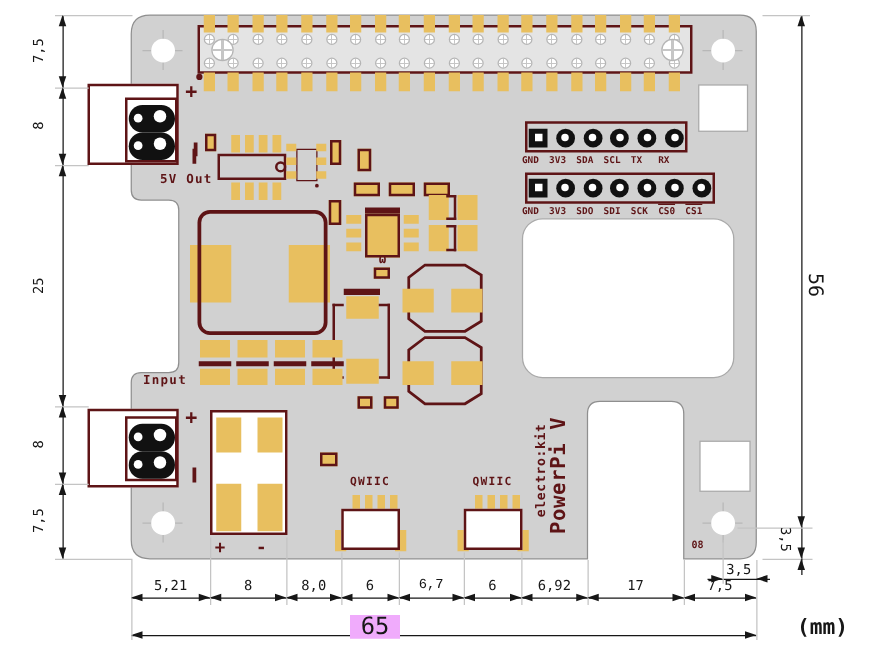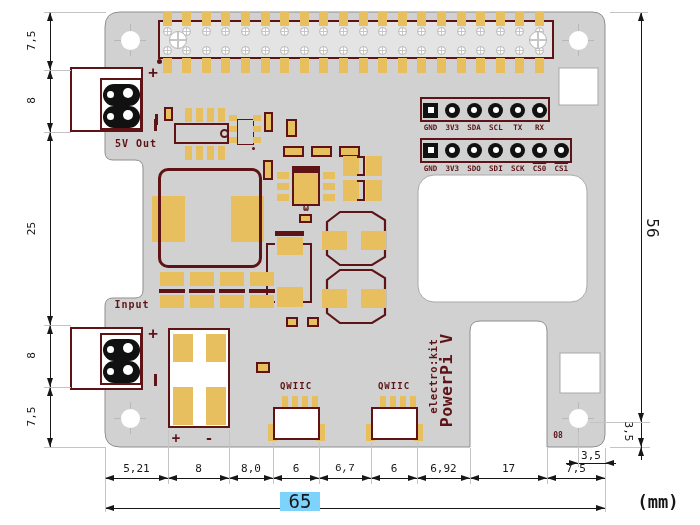--- a/index.html
+++ b/index.html
@@ -27,21 +27,21 @@
       border:1px solid #b5b5b5;border-radius:50%;box-sizing:border-box;}
   .blkpin{position:absolute;background:#111;border-radius:50%;}
   .blkpin .in{position:absolute;left:4.5px;top:4.5px;width:6px;height:6px;background:#fff;border-radius:50%;}
   .sqpin{position:absolute;background:#111;}
   .sqpin .in{position:absolute;left:4.5px;top:4.5px;width:6px;height:6px;background:#fff;}
   .ar{position:absolute;width:0;height:0;border:solid transparent;}
   .ar-up{border-width:0 3.5px 9px 3.5px;border-bottom-color:var(--dim);}
   .ar-dn{border-width:9px 3.5px 0 3.5px;border-top-color:var(--dim);}
   .ar-lf{border-width:3.5px 9px 3.5px 0;border-right-color:var(--dim);}
   .ar-rt{border-width:3.5px 0 3.5px 9px;border-left-color:var(--dim);}
-  .hlab{position:absolute;color:var(--silk);font-weight:bold;font-size:7.5px;width:26px;text-align:center;line-height:1;}
+  .hlab{position:absolute;color:var(--silk);font-weight:bold;font-size:7.5px;width:26px;text-align:left;line-height:1;}
   .ovl{text-decoration:overline;}
 </style>
 </head>
 <body>
 
 <div class="canvas">
 
   <svg class="layer" width="700" height="525">
     <path d="M120,12 H592 Q605,12 605,25 V434 Q605,447 592,447 H547 V331 Q547,321 537,321 H480 Q470,321 470,331 V447 H120 Q105,447 105,432 V306 Q105,298 113,298 H135 Q143,298 143,290 V168 Q143,160 135,160 H113 Q105,160 105,152 V27 Q105,12 120,12 Z" fill="#d1d1d1" stroke="#8f8f8f" stroke-width="1"></path>
     <rect x="418" y="175" width="169" height="127" rx="16" fill="#ffffff" stroke="#a9a9a9" stroke-width="1"></rect>
@@ -288,21 +288,21 @@
   <div class="abs" style="left:100px;top:78px;width:42px;height:52px;border:2px solid var(--silk);box-sizing:border-box;"></div>
   <div class="abs" style="left:103px;top:84px;width:37px;height:22px;background:#111;border-radius:11px;"></div>
   <div class="hole" style="left:123px;top:88px;width:10px;height:10px;"></div>
   <div class="hole" style="left:107px;top:91px;width:7px;height:7px;"></div>
   <div class="abs" style="left:103px;top:106px;width:37px;height:22px;background:#111;border-radius:11px;"></div>
   <div class="hole" style="left:123px;top:110px;width:10px;height:10px;"></div>
   <div class="hole" style="left:107px;top:113px;width:7px;height:7px;"></div>
   <div class="abs" style="left:157px;top:59px;width:5px;height:5px;background:var(--silk);border-radius:50%;"></div>
   <div class="silktxt" style="left:145px;top:65px;width:16px;font-size:16px;">+</div>
   <div class="abs" style="left:154px;top:119px;width:3px;height:12px;background:var(--silk);"></div>
-  <div class="silktxt" style="left:106px;top:139px;width:60px;font-size:10px;letter-spacing:1px;">5V Out</div>
+  <div class="silktxt" style="left:119px;top:139px;width:60px;font-size:10px;letter-spacing:1px;">5V Out</div>
 
   <div class="silktxt" style="left:104px;top:300px;width:56px;font-size:10px;letter-spacing:1px;">Input</div>
   <div class="abs" style="left:70px;top:327px;width:73px;height:63px;background:#fff;border:2.5px solid var(--silk);box-sizing:border-box;"></div>
   <div class="abs" style="left:100px;top:333px;width:42px;height:52px;border:2px solid var(--silk);box-sizing:border-box;"></div>
   <div class="abs" style="left:103px;top:339px;width:37px;height:22px;background:#111;border-radius:11px;"></div>
   <div class="hole" style="left:123px;top:343px;width:10px;height:10px;"></div>
   <div class="hole" style="left:107px;top:346px;width:7px;height:7px;"></div>
   <div class="abs" style="left:103px;top:361px;width:37px;height:22px;background:#111;border-radius:11px;"></div>
   <div class="hole" style="left:123px;top:365px;width:10px;height:10px;"></div>
   <div class="hole" style="left:107px;top:368px;width:7px;height:7px;"></div>
@@ -428,18 +428,18 @@
       <div class="eline" style="left: 610px; top: 447px; width: 40px; height: 1px;"></div>
       <div class="dline" style="left: 641px; top: 447px; width: 1px; height: 13px;"></div>
       <div class="ar ar-dn" style="left: 637.5px; top: 413px;"></div>
       <div class="ar ar-up" style="left: 637.5px; top: 447px;"></div>
       <div class="eline" style="left: 590px; top: 422px; width: 60px; height: 1px;"></div>
       <div class="dline" style="left: 566px; top: 463px; width: 50px; height: 1px;"></div>
       <div class="ar ar-rt" style="left: 569px; top: 459.5px;"></div>
       <div class="ar ar-lf" style="left: 605px; top: 459.5px;"></div>
       <div class="eline" style="left: 578px; top: 432px; width: 1px; height: 35px;"></div>
     </div>
-  <div class="dimtxt" style="left:280px;top:492px;width:40px;font-size:19px;background:#7dd3fc;">65</div>
+  <div class="dimtxt" style="left:280px;top:492px;width:40px;font-size:19px;background:#f0abfc;">65</div>
   <div class="dimtxt rot-r" style="left:632px;top:220px;width:40px;font-size:16px;">56</div>
   <div class="dimtxt" style="left:571px;top:450px;width:40px;font-size:11px;">3,5</div>
   <div class="dimtxt rot-r" style="left:608px;top:426px;width:40px;font-size:11px;">3,5</div>
   <div class="dimtxt" style="left:620px;top:494px;width:76px;font-size:17px;font-weight:bold;">(mm)</div>
 </div>
 
 </body></html>

